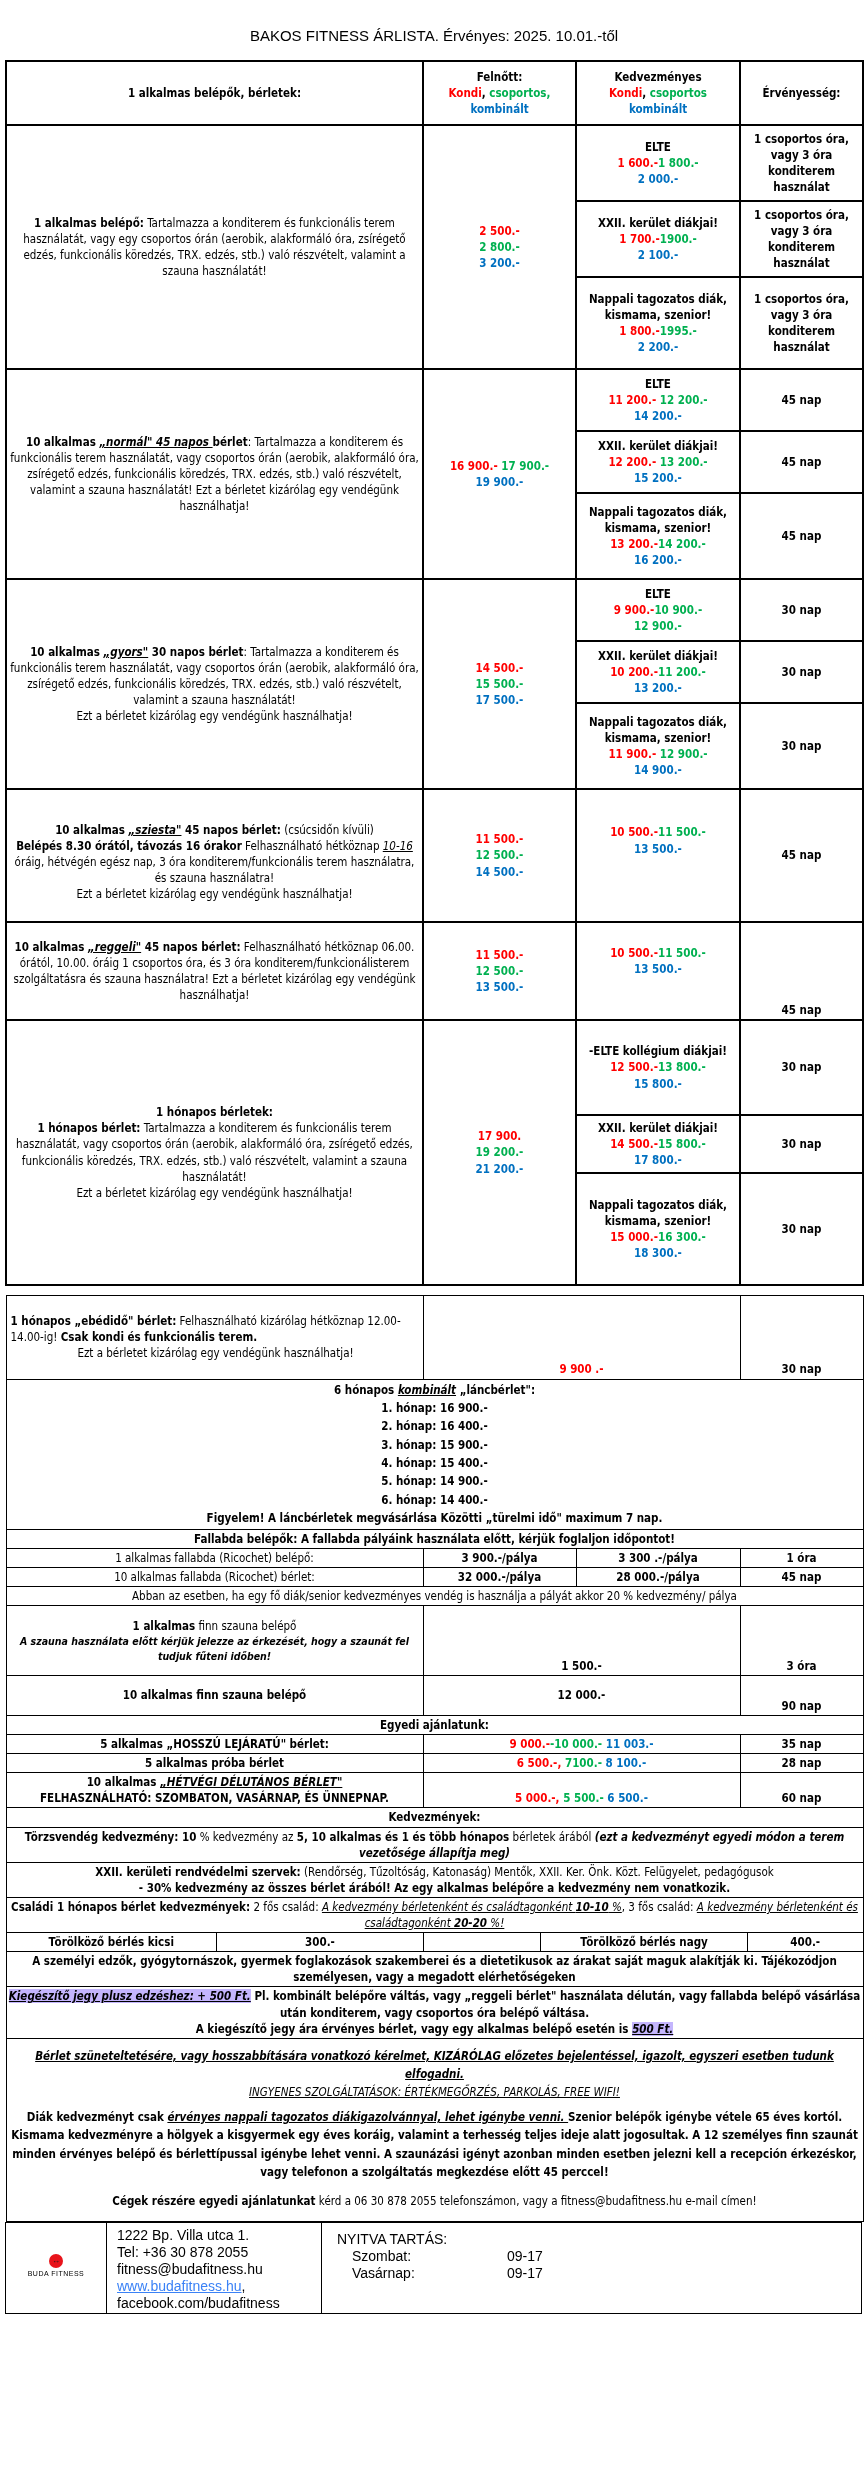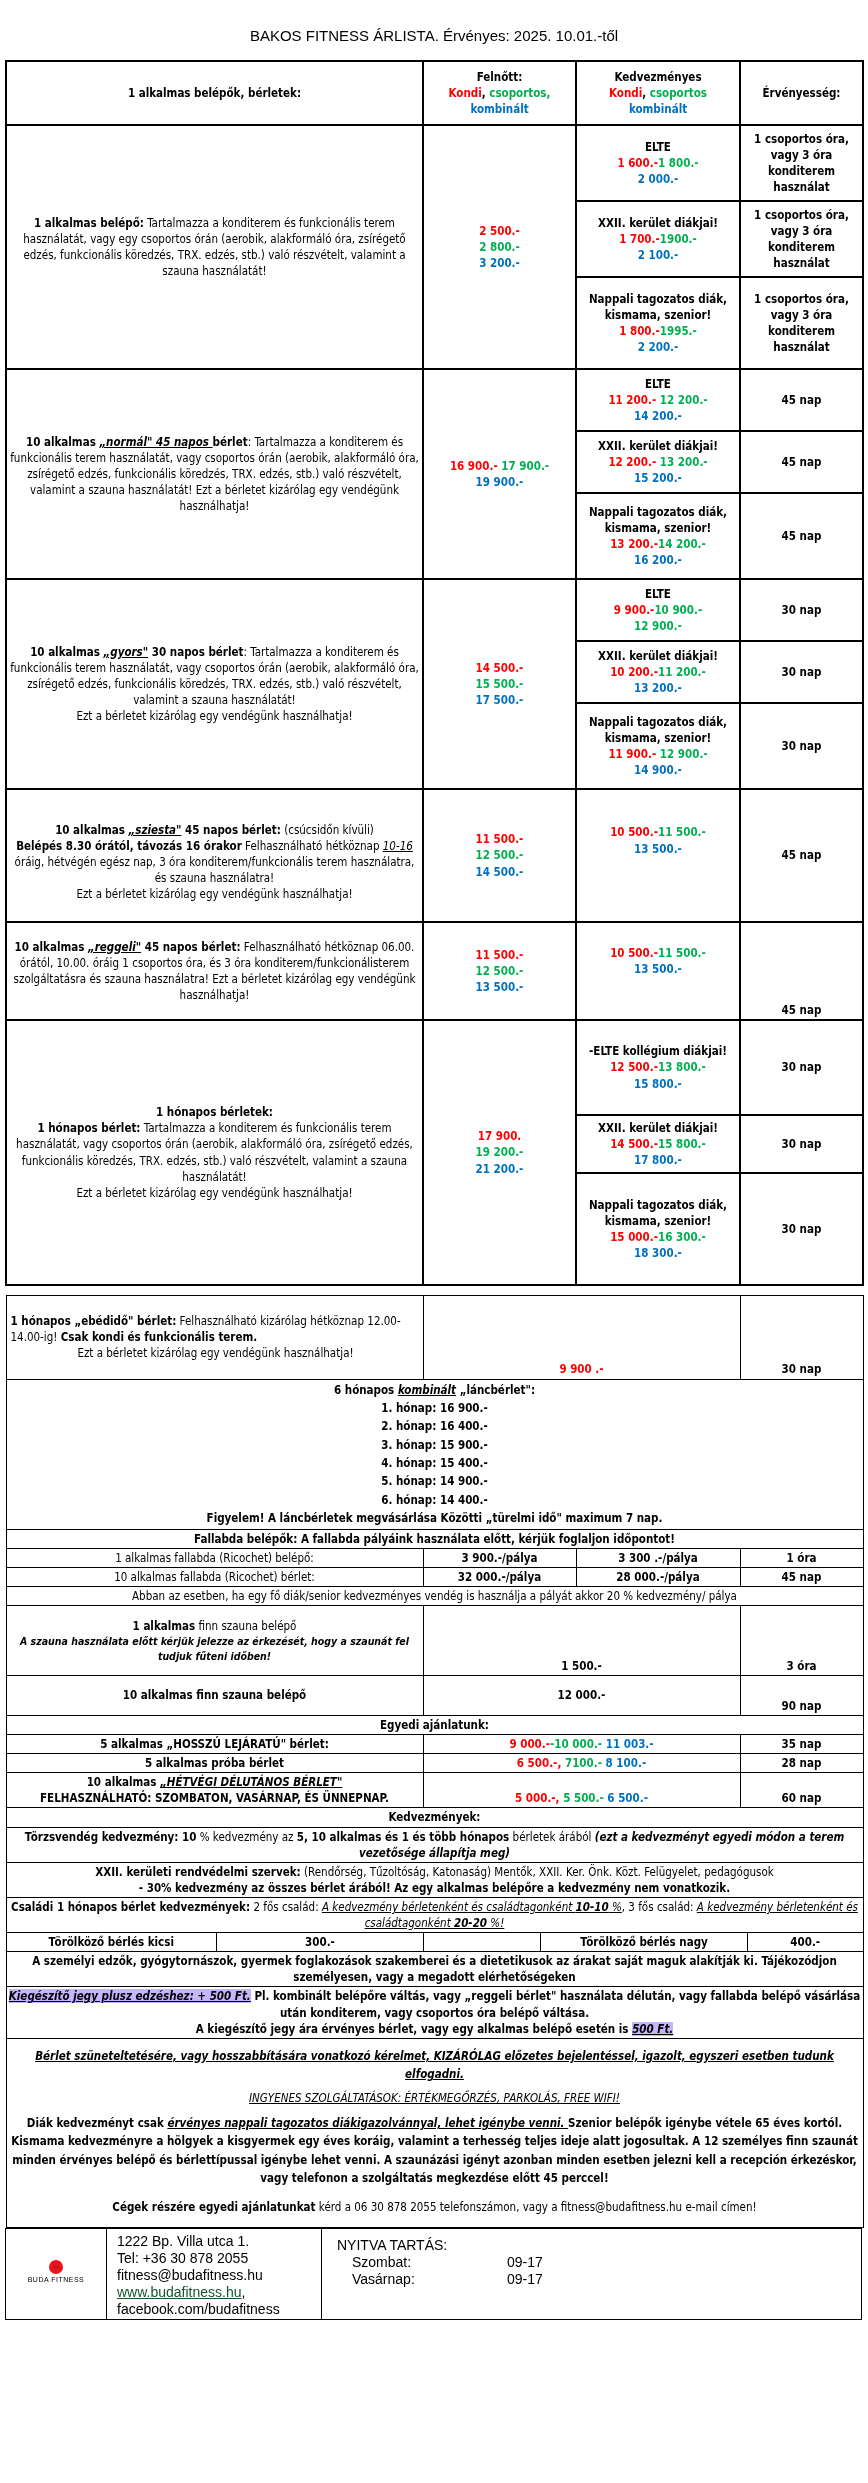--- a/index.html
+++ b/index.html
@@ -17,21 +17,21 @@
   .i { font-style: italic; }
   .hl { background: #c4b5fd; }
   .bottom { vertical-align: bottom; }
   .gap { height: 10px; border: none; }
   .footer { display: flex; border: 1px solid #000; border-top: 1px solid #000; margin-top: 0; width: 857px; height: 92px; font-family: "Liberation Sans", sans-serif; }
   .footer .logo { width: 100px; display: flex; flex-direction: column; align-items: center; justify-content: center; }
   .footer .logo .dot { width: 14px; height: 14px; border-radius: 50%; background: #e8141b; color: #222; font-size: 8px; line-height: 14px; text-align: center; }
   .footer .logo .name { font-size: 7px; letter-spacing: .5px; margin-top: 2px; }
   .footer .logo .tag { font-size: 3px; color: #e8141b; }
   .footer .contact { width: 215px; padding: 4px 10px 0 10px; font-size: 14px; line-height: 17px; border-left: 1px solid #000; }
-  .footer .contact a { color: #14532d; text-decoration: underline; }
+  .footer .contact a { color: #3b82f6; text-decoration: underline; }
   .footer .hours { flex: 1; padding: 8px 10px 0 15px; font-size: 14px; line-height: 17px; border-left: 1px solid #000; }
   .footer .hours .row { display: flex; padding-left: 15px; }
   .footer .hours .row span:first-child { width: 155px; }
   .chain p { margin: 0; }
 </style>
 </head>
 <body>
 
 <div class="page">
   <div class="doc-title">BAKOS FITNESS ÁRLISTA.  Érvényes: 2025. 10.01.-től</div>
@@ -339,21 +339,21 @@
           <td colspan="4" class="b">A személyi edzők, gyógytornászok, gyermek foglakozások szakemberei és a dietetikusok az árakat saját maguk alakítják ki. Tájékozódjon személyesen, vagy a megadott elérhetőségeken</td>
         </tr>
 
     <tr>
       <td colspan="4" class="b"><span class="hl u">Kiegészítő jegy plusz edzéshez: + 500 Ft.</span><span> Pl. kombinált belépőre váltás, vagy „reggeli bérlet" használata délután, vagy fallabda belépő vásárlása után konditerem, vagy csoportos óra belépő váltása.</span><div><span>A kiegészítő jegy ára érvényes bérlet, vagy egy alkalmas belépő esetén is </span><span class="hl u">500 Ft.</span></div></td>
     </tr>
 
     <tr>
       <td colspan="4" class="b" style="padding:8px 4px 10px; line-height:1.6">
         <div class="i u">Bérlet szüneteltetésére, vagy hosszabbítására vonatkozó kérelmet, KIZÁRÓLAG előzetes bejelentéssel, igazolt, egyszeri esetben tudunk elfogadni.</div>
-        <div class="u" style="margin-top:6px; font-weight:normal">INGYENES SZOLGÁLTATÁSOK: ÉRTÉKMEGŐRZÉS, PARKOLÁS, FREE WIFI!</div>
+        <div class="u" style="font-weight:normal">INGYENES SZOLGÁLTATÁSOK: ÉRTÉKMEGŐRZÉS, PARKOLÁS, FREE WIFI!</div>
         <div style="margin-top:6px"><span>Diák kedvezményt csak </span><span class="u">érvényes nappali tagozatos diákigazolvánnyal, lehet igénybe venni. </span><span>Szenior belépők igénybe vétele 65 éves kortól. Kismama kedvezményre a hölgyek a kisgyermek egy éves koráig, valamint a terhesség teljes ideje alatt jogosultak. A 12 személyes finn szaunát minden érvényes belépő és bérlettípussal igénybe lehet venni. A szaunázási igényt azonban minden esetben jelezni kell a recepción érkezéskor, vagy telefonon a szolgáltatás megkezdése előtt 45 perccel!</span></div>
         <div style="margin-top:11px"><span>Cégek részére egyedi ajánlatunkat</span><span style="font-weight:normal"> kérd a 06 30 878 2055 telefonszámon, vagy a fitness@budafitness.hu e-mail címen!</span></div>
       </td>
     </tr>
   </tbody>
     </table>
 
   <div class="footer">
     <div class="logo">
       <div class="dot">↔</div>

